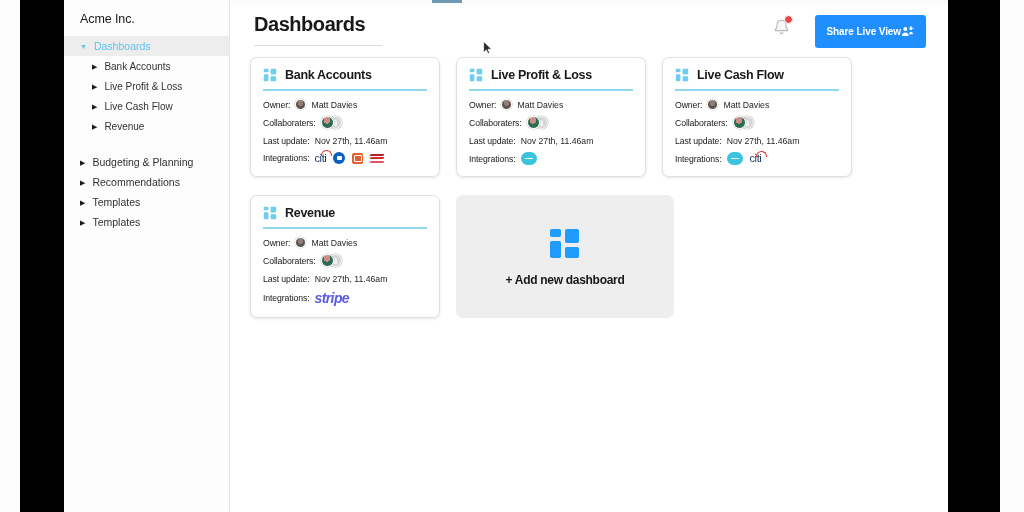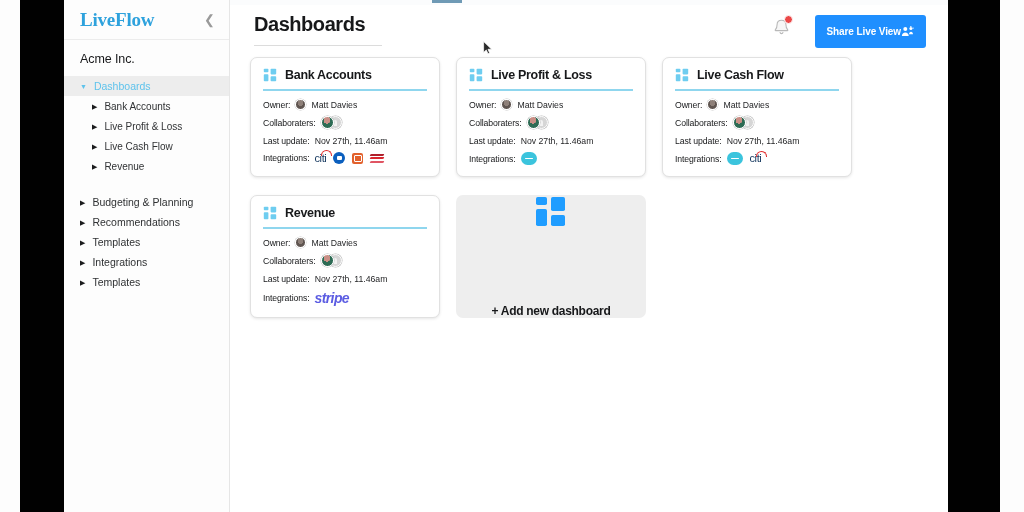--- a/index.html
+++ b/index.html
@@ -142,22 +142,22 @@
   .ic-boa span:nth-child(2) { top: 4.5px; }
   .ic-boa span:nth-child(3) { top: 8px; background: #e05563; }
   .ic-teal { width: 16px; height: 13px; border-radius: 7px; background: #3bc4dd;
              display: flex; align-items: center; justify-content: center; }
   .ic-teal::after { content: ""; width: 8px; height: 1.8px; background: #fff; border-radius: 1px; }
   .ic-stripe { font-size: 14px; font-weight: 700; color: #5b5ce2; letter-spacing: -0.6px;
                font-family: "Liberation Sans", sans-serif; font-style: italic; }
 
   
   .add-card {
-    width: 190px; min-height: 113px; background: #eeeeee; border-radius: 7px;
-    display: flex; flex-direction: column; align-items: center; justify-content: space-between;
+    width: 218px; min-height: 113px; background: #eeeeee; border-radius: 7px;
+    display: flex; flex-direction: column; align-items: center; justify-content: center;
     gap: 12px; cursor: pointer;
   }
   .add-label { font-size: 12px; font-weight: 700; color: #17181a; letter-spacing: -0.3px; }
 </style>
 </head>
 <body>
 
 <div id="screen">
 
   <div class="edge-l"></div>
@@ -165,24 +165,20 @@
   <div class="band-right"></div>
   <div class="edge-r"></div>
 
   <div id="app">
 
     <div class="topstrip"></div>
     <div class="tabmark"></div>
 
     <div id="sidebar">
 
-      <div class="brandrow">
-        <div class="brand">LiveFlow</div>
-        <div class="collapse-ico">❮</div>
-      </div>
 
       <div class="company">Acme Inc.</div>
 
       <div class="nav">
         <div class="nav-item active">
           <span class="tri">▼</span>
           <span>Dashboards</span>
         </div>
         <div class="nav-item sub">
           <span class="tri">▶</span>
@@ -207,24 +203,20 @@
           <span class="tri">▶</span>
           <span>Budgeting &amp; Planning</span>
         </div>
         <div class="nav-item">
           <span class="tri">▶</span>
           <span>Recommendations</span>
         </div>
         <div class="nav-item">
           <span class="tri">▶</span>
           <span>Templates</span>
-        </div>
-        <div class="nav-item">
-          <span class="tri">▶</span>
-          <span>Integrations</span>
         </div>
         <div class="nav-item">
           <span class="tri">▶</span>
           <span>Templates</span>
         </div>
       </div>
     </div>
 
     <div id="main">
 

